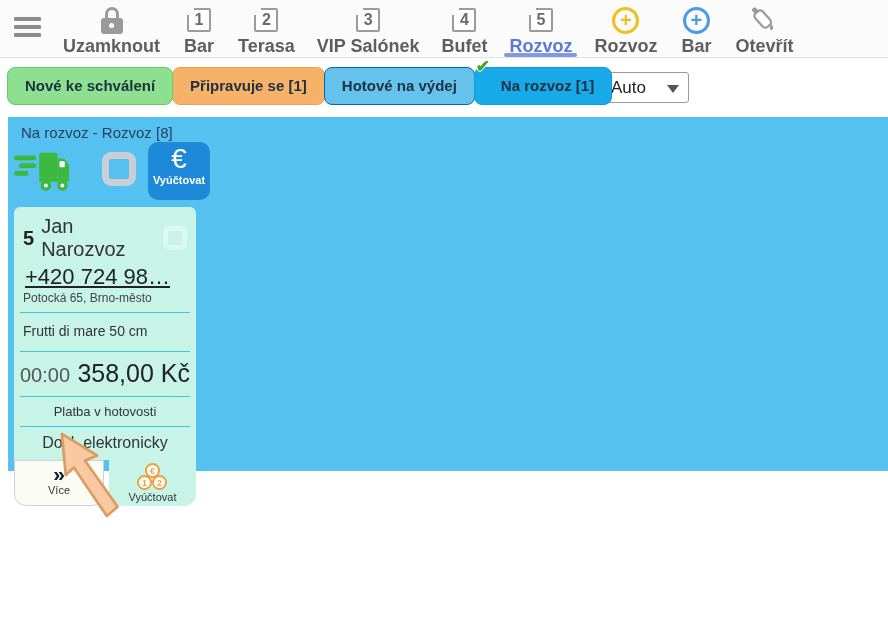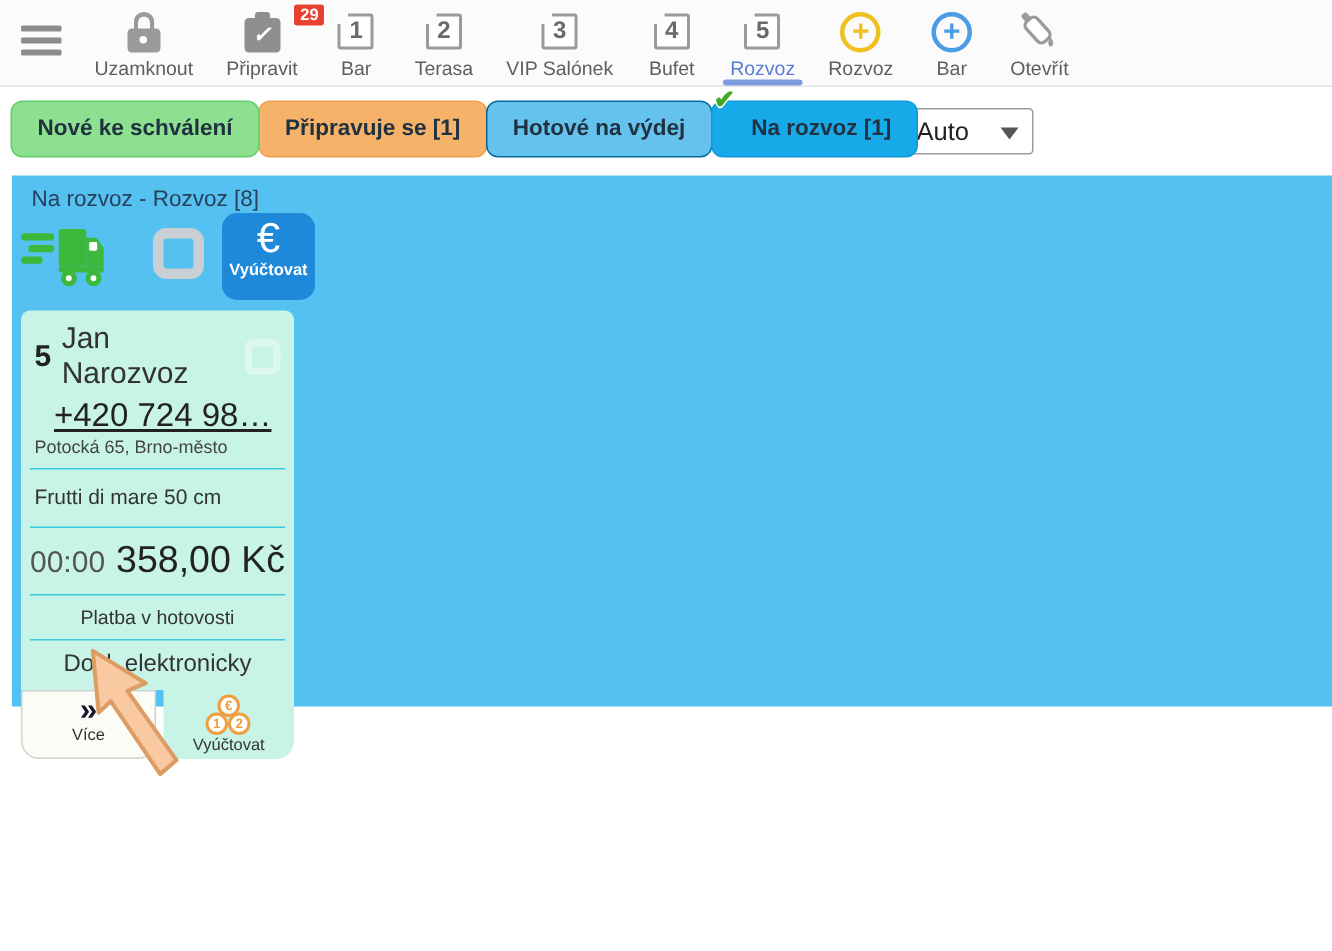--- a/index.html
+++ b/index.html
@@ -13,21 +13,21 @@
   
   .toolbar {
     position:absolute; top:0; left:0; right:0; height:58px;
     background:#fbfbfb; border-bottom:1px solid #e2e2e2;
   }
   .hamburger { position:absolute; left:14px; top:17px; width:27px; cursor:pointer; }
   .hamburger i { display:block; height:4px; background:#8c8c8c; border-radius:1px; margin-bottom:4px; }
   .tb-items { position:absolute; left:52px; top:0; height:57px; display:flex; align-items:stretch; }
   .tb-item { position:relative; display:flex; flex-direction:column; align-items:center; padding:6px 11px 0; min-width:56px; }
   .tb-icon { height:30px; display:flex; align-items:center; justify-content:center; }
-  .tb-label { font-size:13px; color:#5e5e5e; margin-top:2px; white-space:nowrap; }
+  .tb-label { font-size:18px; color:#5e5e5e; margin-top:2px; white-space:nowrap;font-weight:bold; }
   .tb-item.active .tb-label { color: var(--active-nav,#5b7bd5); }
   .tb-item.active::after { content:''; position:absolute; left:6px; right:6px; bottom:0; height:4px; background:#7f9ae0; border-radius:3px; }
   
   .icon-lock { position:relative; width:22px; height:27px; }
   .icon-lock .shackle { position:absolute; top:0; left:4px; width:14px; height:13px; border:3px solid #9a9a9a; border-bottom:none; border-radius:7px 7px 0 0; }
   .icon-lock .lockbody { position:absolute; bottom:0; left:0; width:22px; height:16px; background:#9a9a9a; border-radius:3px; }
   .icon-lock .lockbody::after { content:''; position:absolute; left:8px; top:5px; width:5px; height:5px; background:#fff; border-radius:50%; }
   
   .icon-clip { position:relative; width:24px; height:27px; }
   .icon-clip .clipbase { position:absolute; bottom:0; left:0; width:24px; height:23px; background:#8f8f8f; border-radius:3px; }
@@ -66,21 +66,21 @@
     border-radius:10px; color:#fff; text-align:center; cursor:pointer; }
   .settle-big .euro { font-size:28px; line-height:34px; font-weight:400; }
   .settle-big .lbl { font-size:11px; font-weight:bold; margin-top:-2px; }
   
   .card { position:absolute; left:6px; top:90px; width:182px; }
   .card-body { background:var(--card-bg,#c7f4e6); border-radius:6px 6px 0 0; padding-top:8px; }
   .card-head { display:flex; align-items:center; padding:0 9px; }
   .card-num { font-size:20px; font-weight:bold; color:#222; margin-right:7px; }
   .card-name { font-size:20px; color:#333; flex:1; }
   .card-check { width:24px; height:24px; border:5px solid #ddf8ee; border-radius:6px; cursor:pointer; }
-  .card-phone { margin:3px 22px 0; font-size:22px; color:#222; text-decoration:underline; white-space:nowrap; cursor:pointer; }
+  .card-phone { margin:3px 11px 0; font-size:22px; color:#222; text-decoration:underline; white-space:nowrap; cursor:pointer; }
   .card-addr { margin:1px 9px 7px; font-size:12px; color:#444; }
   .divider { border-top:1px solid var(--divider,#38c9da); margin:0 6px; }
   .card-items { padding:8px 9px; font-size:14px; color:#333; line-height:1.55; }
   .card-tp { display:flex; justify-content:space-between; align-items:baseline; padding:7px 6px 8px; }
   .card-time { font-size:20px; color:#555; }
   .card-price { font-size:25px; color:#222; }
   .card-pay { text-align:center; font-size:13px; color:#333; padding:7px 4px; }
   .card-doc { text-align:center; font-size:16px; color:#333; padding:7px 4px 8px; }
   .card-buttons { display:flex; gap:5px; }
   .btn-more { width:90px; height:46px; background:#fcfcf7; border:1px solid #cfd2cf; border-radius:0 0 12px 12px;
@@ -111,30 +111,20 @@
       <div class="tb-item">
         <div class="tb-icon">
           <div class="icon-lock">
               <i class="shackle"></i>
               <i class="lockbody"></i>
             </div>
         </div>
         <div class="tb-label">Uzamknout</div>
       </div>
 
-      <div class="tb-item">
-        <div class="tb-icon">
-          <div class="icon-clip">
-              <i class="cliptop"></i>
-              <i class="clipbase"></i>
-            </div>
-        </div>
-        <span class="badge">29</span>
-        <div class="tb-label">Připravit</div>
-      </div>
 
       <div class="tb-item">
         <div class="tb-icon">
             <div class="icon-num">1</div>
           </div>
         <div class="tb-label">Bar</div>
       </div>
 
       <div class="tb-item">
         <div class="tb-icon">

